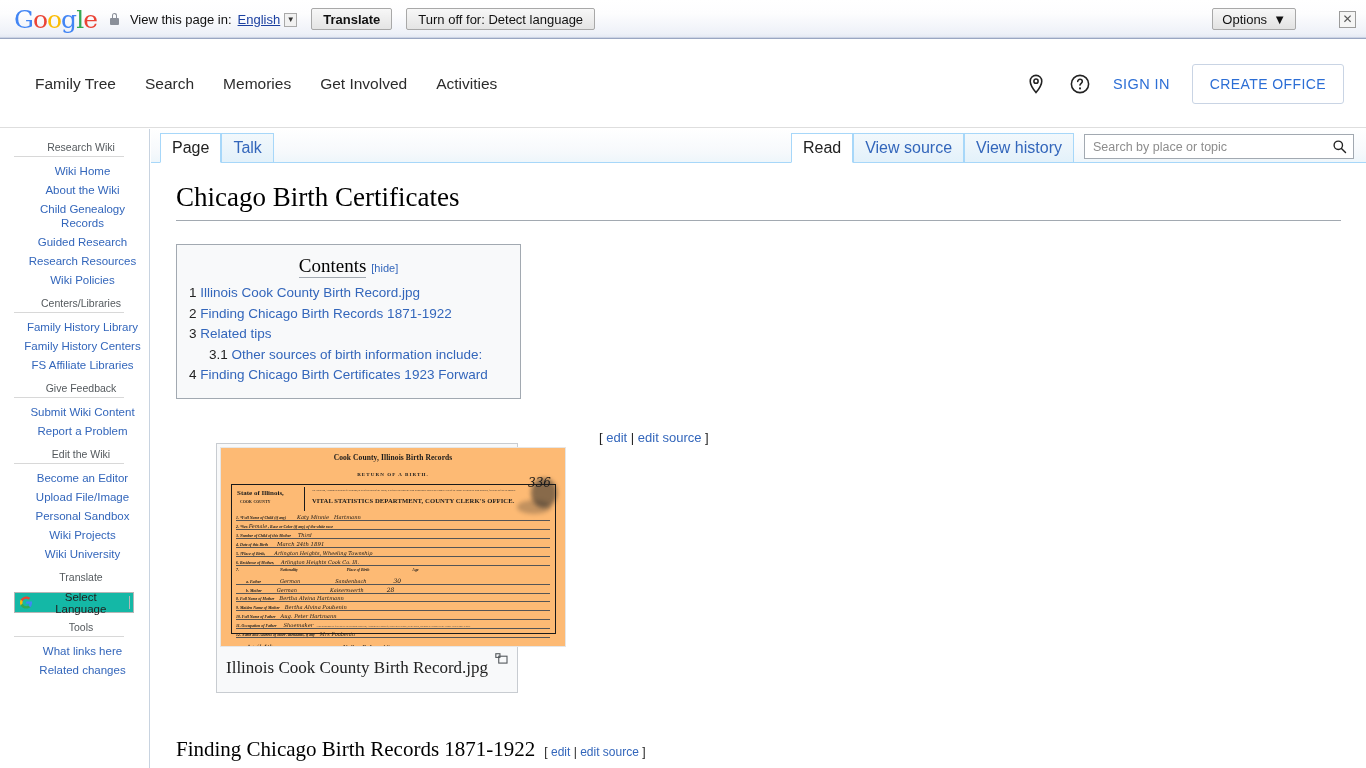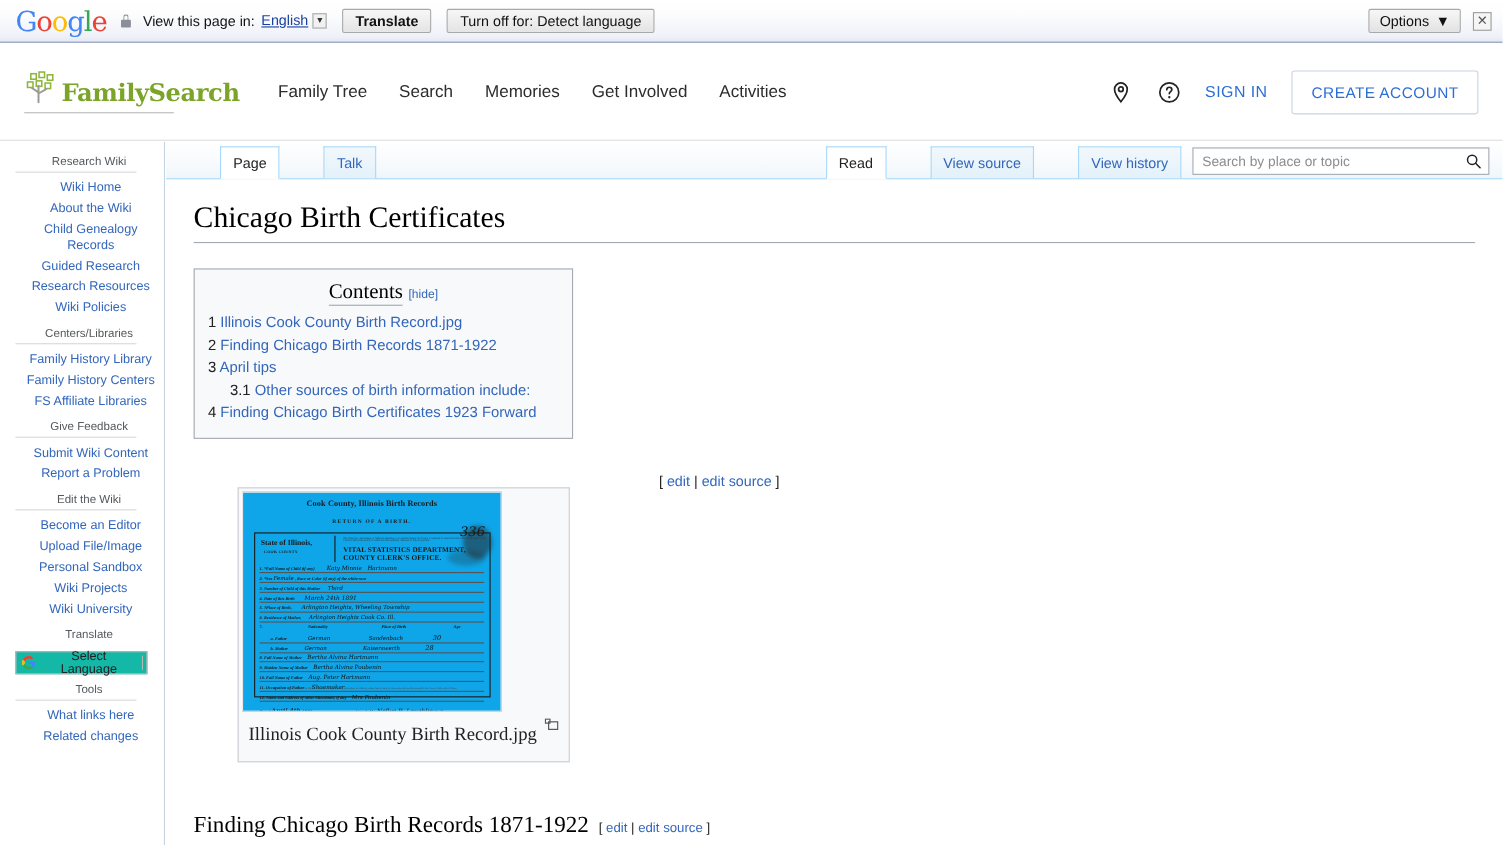--- a/index.html
+++ b/index.html
@@ -50,21 +50,21 @@
     font-size:8px; color:#333; vertical-align: middle;
   }
   .gt-btn {
     margin-left: 14px; height: 22px; padding: 0 11px;
     border: 1px solid #a8a8a8; border-radius: 2px;
     background: linear-gradient(to bottom, #f7f7f7, #e4e4e4);
     font-size: 13px; color: #111; font-weight: bold;
     display:flex; align-items:center; cursor: pointer; white-space: nowrap;
   }
   .gt-btn.plain { font-weight: normal; }
-  #gt-right { margin-left: auto; display:flex; align-items:center; margin-right: 10px; }
+  #gt-right { margin-left: auto; display:flex; align-items:center; margin-right: 10px; gap: 32px; }
   #gt-options {
     height: 22px; padding: 0 9px;
     border: 1px solid #a8a8a8; border-radius: 2px;
     background: linear-gradient(to bottom, #f7f7f7, #e2e2e2);
     font-size: 13px; color: #111; display:flex; align-items:center; gap:6px; cursor:pointer;
   }
   #gt-close {
     margin-left: 11px; width: 17px; height: 17px;
     border: 1px solid #9b9b9b; background:#f5f5f5;
     display:flex; align-items:center; justify-content:center;
@@ -136,24 +136,24 @@
 
   #tabrow {
     position:relative; height: 34px;
     border-bottom: 1px solid #a7d7f9;
     background: linear-gradient(to bottom, #ffffff 0%, #f6f9fc 70%, #eef6fb 100%);
     display:flex; align-items:flex-end;
   }
   .tab {
     height: 29px; padding: 0 11px;
     display:flex; align-items:center;
-    font-size: 13px; color:#3366bb;
+    font-size: 16px; color:#3366bb;
     background: linear-gradient(to bottom,#f2f8fc,#e3f1fa);
     border-left:1px solid #a7d7f9; border-right:1px solid #a7d7f9; border-top:1px solid #a7d7f9;
-    cursor:pointer; white-space:nowrap;margin-left:40px;
+    cursor:pointer; white-space:nowrap;
   }
   .tab.selected {
     background:#fff; color:#222; border-bottom:1px solid #fff;
     margin-bottom:-1px; height:30px;
   }
   #tabs-left { display:flex; margin-left: 9px; }
   #tabs-right { display:flex; margin-left:auto; align-items:flex-end; }
   #search-wrap {
     margin-left: 10px; margin-right: 12px; margin-bottom: 3px;
     width: 270px; height: 25px;
@@ -197,22 +197,22 @@
   .toc-row.lvl2 { padding-left: 20px; }
 
   
   #thumb-area { margin-top: 28px; display:flex; align-items:flex-start; }
   #thumb {
     width: 302px;
     border: 1px solid #c8ccd1; background:#f8f9fa;
     padding: 3px;
   }
   #thumb-img {
-    width: 236px; height: 200px;
-    background: #0ea5e9;
+    width: 346px; height: 200px;
+    background: #fdba74;
     border: 1px solid #e6e6e6;
     position: relative; overflow: hidden;
   }
   #thumb-cap {
     position:relative;
     font-family:"Liberation Serif", serif;
     font-size: 17px; color:#222; line-height: 27px;
     padding: 7px 20px 8px 6px;
   }
   #magnify {
@@ -272,56 +272,41 @@
   <div id="gt-right">
     <div id="gt-options">
       <span>Options</span>
       <span>▼</span>
     </div>
     <div id="gt-close">✕</div>
   </div>
 </div>
 
 <div id="fs-header">
-  <div id="fs-logo-wrap">
-    <div id="fs-logo">
-      <svg width="34" height="34" viewBox="0 0 34 34">
-        <rect x="6" y="3" width="5" height="5" fill="none" stroke="#8cb63c" stroke-width="1.4"></rect>
-        <rect x="13.5" y="1.5" width="5" height="5" fill="none" stroke="#8cb63c" stroke-width="1.4"></rect>
-        <rect x="21" y="4" width="5" height="5" fill="none" stroke="#8cb63c" stroke-width="1.4"></rect>
-        <rect x="3" y="10.5" width="5" height="5" fill="none" stroke="#8cb63c" stroke-width="1.4"></rect>
-        <rect x="11" y="9.5" width="5" height="5" fill="none" stroke="#8cb63c" stroke-width="1.4"></rect>
-        <rect x="19" y="11.5" width="5" height="5" fill="none" stroke="#8cb63c" stroke-width="1.4"></rect>
-        <path d="M13 14 L13 29 M13 20 L7 16 M13 21 L20 17" stroke="#9b9b93" stroke-width="1.8" fill="none" stroke-linecap="round"></path>
-      </svg>
-      <span id="fs-logo-text">FamilySearch</span>
-    </div>
-    <div id="fs-logo-underline"></div>
-  </div>
 
   <nav id="fs-nav">
     <div class="fs-nav-item">Family Tree</div>
     <div class="fs-nav-item">Search</div>
     <div class="fs-nav-item">Memories</div>
     <div class="fs-nav-item">Get Involved</div>
     <div class="fs-nav-item">Activities</div>
   </nav>
 
   <div id="fs-right">
     <svg class="fs-icon" viewBox="0 0 24 24">
       <path d="M12 2.6c-3.5 0-6.3 2.8-6.3 6.3 0 4.7 6.3 12.4 6.3 12.4s6.3-7.7 6.3-12.4c0-3.5-2.8-6.3-6.3-6.3z" fill="none" stroke="#222" stroke-width="1.7"></path>
       <circle cx="12" cy="8.9" r="2.3" fill="none" stroke="#222" stroke-width="1.7"></circle>
     </svg>
     <svg class="fs-icon" viewBox="0 0 24 24">
       <circle cx="12" cy="12" r="9.4" fill="none" stroke="#222" stroke-width="1.7"></circle>
       <path d="M9.5 9.3c0-1.4 1.1-2.4 2.5-2.4s2.5 1 2.5 2.4c0 1.9-2.5 1.9-2.5 3.9" fill="none" stroke="#222" stroke-width="1.7" stroke-linecap="round"></path>
       <circle cx="12" cy="16.8" r="1.15" fill="#222"></circle>
     </svg>
     <div id="fs-signin">SIGN IN</div>
-    <div id="fs-create">CREATE ACCOUNT</div>
+    <div id="fs-create">CREATE OFFICE</div>
   </div>
 </div>
 
 <aside id="sidebar">
 
   <div class="side-heading">Research Wiki</div>
   <div class="side-portal">
     <div class="rule"></div>
     <span class="side-link">Wiki Home</span>
     <span class="side-link">About the Wiki</span>
@@ -408,21 +393,21 @@
       <div class="toc-row">
         <span class="num">1</span>
         <a>Illinois Cook County Birth Record.jpg</a>
       </div>
       <div class="toc-row">
         <span class="num">2</span>
         <a>Finding Chicago Birth Records 1871-1922</a>
       </div>
       <div class="toc-row">
         <span class="num">3</span>
-        <a>April tips</a>
+        <a>Related tips</a>
       </div>
       <div class="toc-row lvl2">
         <span class="num">3.1</span>
         <a>Other sources of birth information include:</a>
       </div>
       <div class="toc-row">
         <span class="num">4</span>
         <a>Finding Chicago Birth Certificates 1923 Forward</a>
       </div>
     </div>

